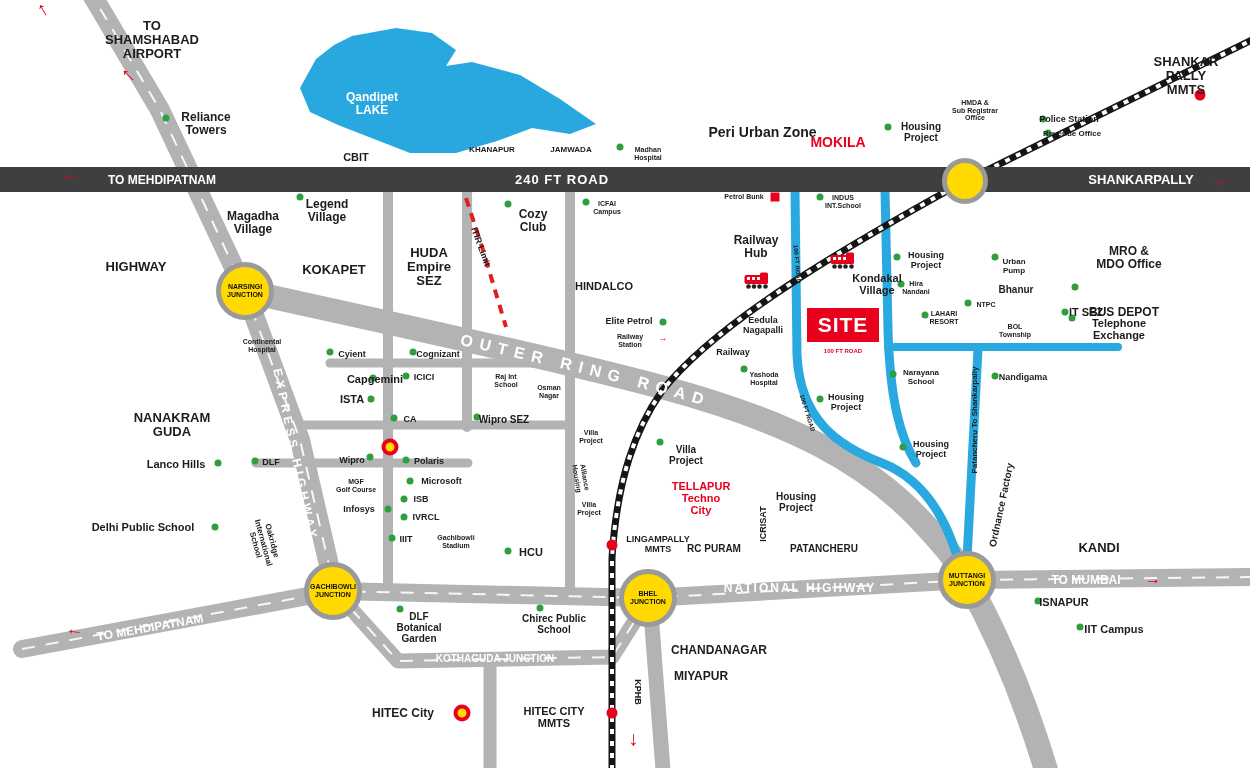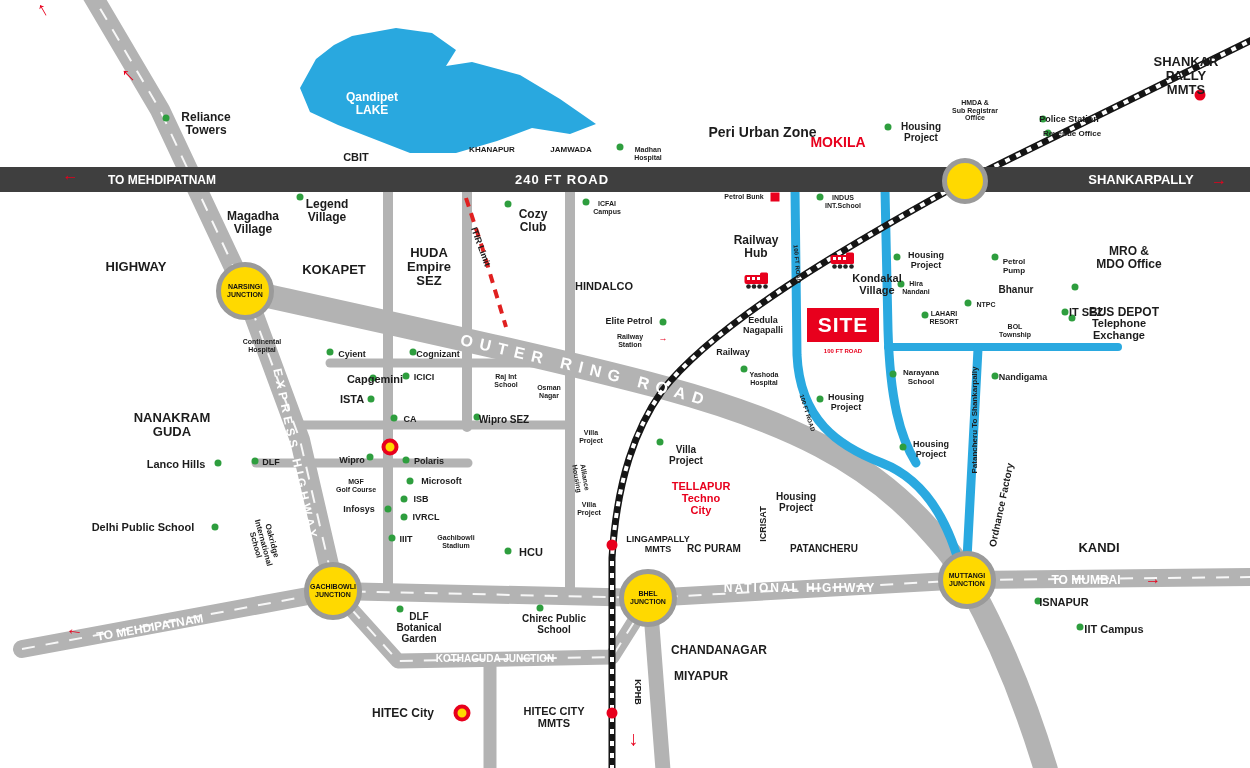--- a/index.html
+++ b/index.html
@@ -84,20 +84,23 @@
       <textPath href="#orr" startOffset="22%">OUTER RING ROAD</textPath>
     </text>
   </svg>
 
   <div class="bar"></div>
 
   <div class="site-box">SITE</div>
   <div class="site-road">100 FT ROAD</div>
 
   <div id="overlay" class="layer">
+      <div class="lbl" style="left: 152px; top: 40px; font-size: 13px;">TO
+SHAMSHABAD
+AIRPORT</div>
       <div class="lbl" style="left: 206px; top: 124px; font-size: 12px;">Reliance
 Towers</div>
       <div class="lbl white" style="left: 372px; top: 104px; font-size: 12px;">Qandipet
 LAKE</div>
       <div class="lbl" style="left: 356px; top: 158px; font-size: 11px;">CBIT</div>
       <div class="lbl" style="left: 492px; top: 150px; font-size: 8px;">KHANAPUR</div>
       <div class="lbl" style="left: 571px; top: 150px; font-size: 8px;">JAMWADA</div>
       <div class="lbl" style="left: 648px; top: 154px; font-size: 7px;">Madhan
 Hospital</div>
       <div class="lbl" style="left: 739px; top: 133px; font-size: 14px; padding-left: 47px;">Peri Urban Zone</div>
@@ -133,21 +136,21 @@
       <div class="lbl" style="left: 843px; top: 202px; font-size: 7px;">INDUS
 INT.School</div>
       <div class="lbl" style="left: 756px; top: 247px; font-size: 12px;">Railway
 Hub</div>
       <div class="lbl" style="left: 877px; top: 285px; font-size: 11px; text-align: center;">Kondakal
 Village</div>
       <div class="lbl" style="left: 926px; top: 261px; font-size: 9px;">Housing
 Project</div>
       <div class="lbl" style="left: 916px; top: 288px; font-size: 7px;">Hira
 Nandani</div>
-      <div class="lbl" style="left: 1014px; top: 267px; font-size: 8px;">Petrol
+      <div class="lbl" style="left: 1014px; top: 267px; font-size: 8px;">Urban
 Pump</div>
       <div class="lbl" style="left: 1016px; top: 290px; font-size: 10px;">Bhanur</div>
       <div class="lbl" style="left: 1129px; top: 258px; font-size: 12px;">MRO &amp;
 MDO Office</div>
       <div class="lbl" style="left: 1124px; top: 288px; font-size: 12px; margin-top: 24px;">BUS DEPOT</div>
       <div class="lbl" style="left: 986px; top: 305px; font-size: 7px;">NTPC</div>
       <div class="lbl" style="left: 944px; top: 318px; font-size: 7px;">LAHARI
 RESORT</div>
       <div class="lbl" style="left: 1086px; top: 313px; font-size: 11px;">IT SEZ</div>
       <div class="lbl" style="left: 1119px; top: 330px; font-size: 11px;">Telephone

